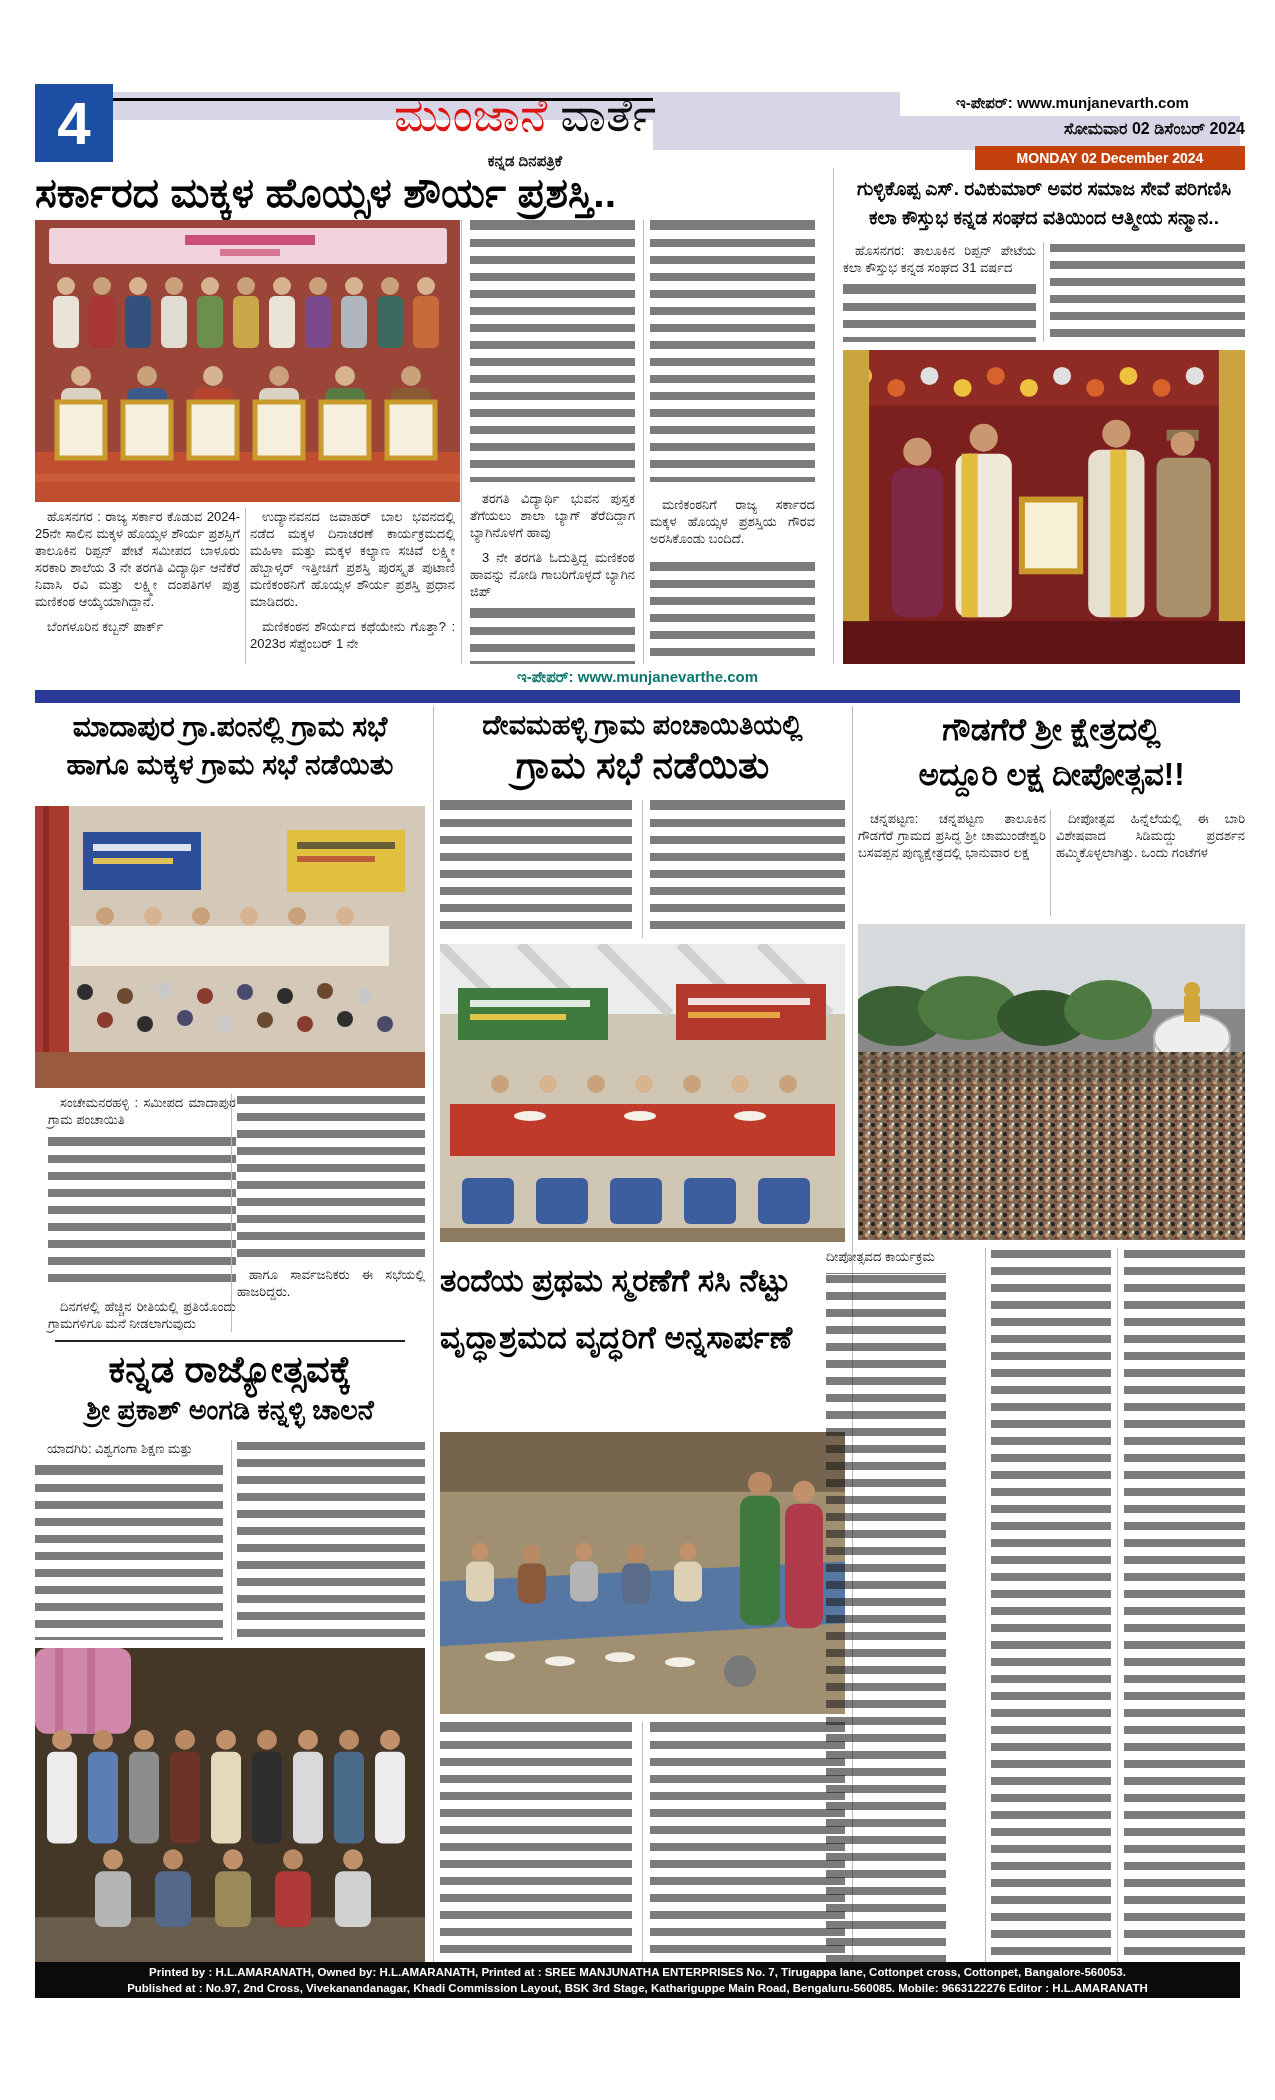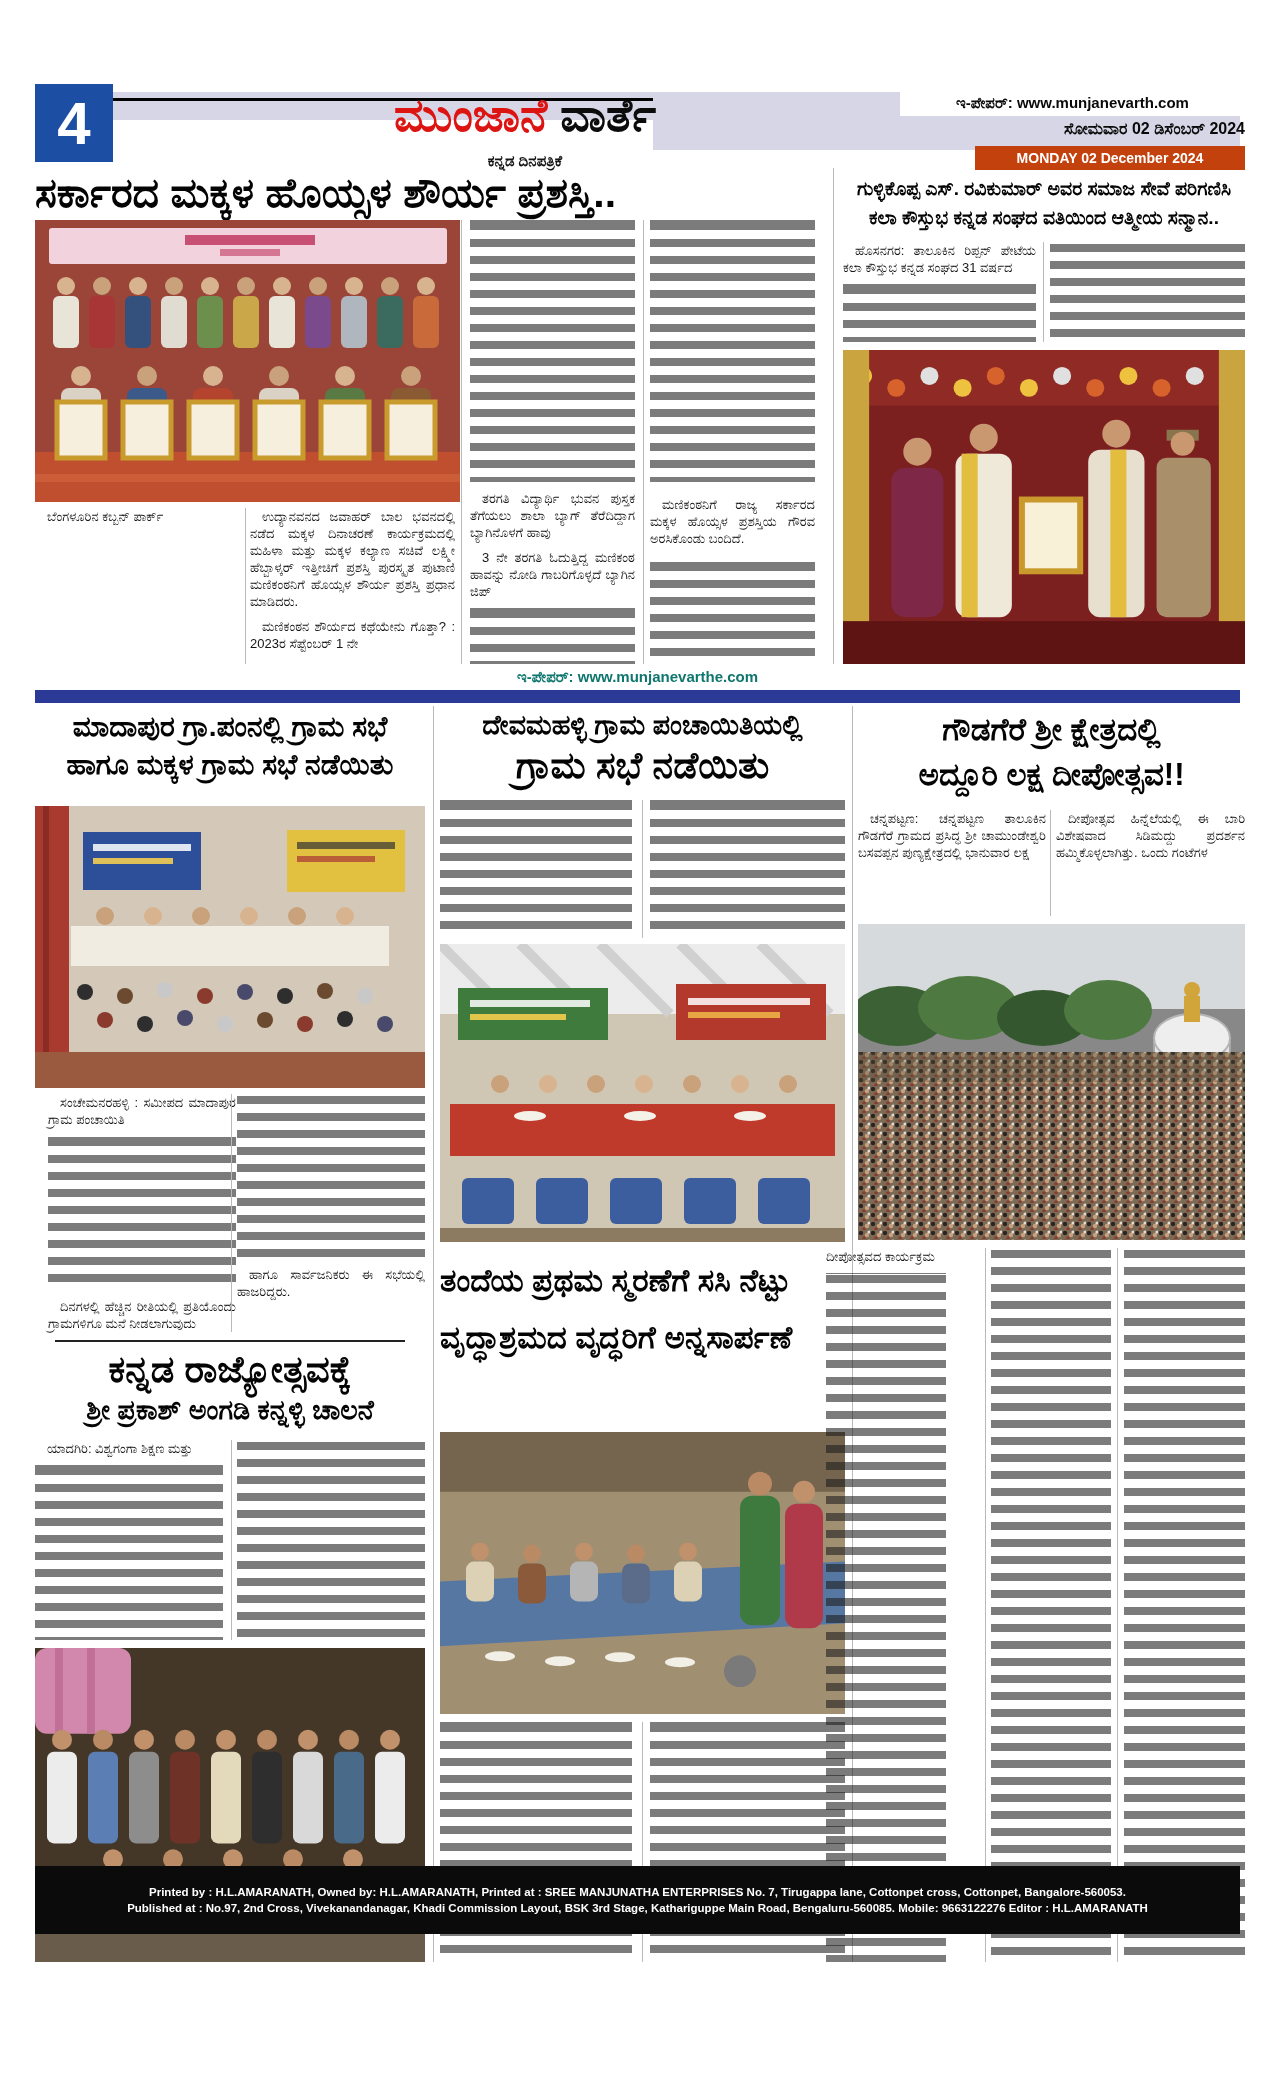--- a/index.html
+++ b/index.html
@@ -2,21 +2,21 @@
 <html><head>
 <meta charset="utf-8">
 <style>
   html,body{margin:0;padding:0;background:#ffffff;}
   #page{position:relative;width:1275px;height:2100px;background:#ffffff;margin:0 auto;
         font-family:"Liberation Sans",sans-serif;color:#111;overflow:hidden;}
   .abs{position:absolute;}
   .band{background:#d6d6e6;}
   .pagebox{background:#1c4fa3;color:#fff;font-weight:bold;font-size:60px;
            display:flex;align-items:center;justify-content:center;}
-  .masthead{font-weight:bold;font-size:46px;line-height:1;text-align:center;white-space:nowrap;}
+  .masthead{font-weight:normal;font-size:46px;line-height:1;text-align:center;white-space:nowrap;}
   .masthead .red{color:#dd1512;}
   .masthead .blk{color:#0c0c0c;}
   .tagline{font-weight:bold;font-size:15px;text-align:center;color:#151515;}
   .epaper{background:#ffffff;font-weight:bold;font-size:15px;display:flex;align-items:center;
           justify-content:center;color:#0a0a0a;}
   .kndate{font-weight:bold;font-size:16px;text-align:right;color:#0a0a0a;}
   .endate{background:#c2410c;color:#ffffff;font-weight:bold;font-size:14px;display:flex;
           align-items:center;justify-content:center;}
   .h-lead{font-weight:bold;font-size:41px;line-height:1.15;color:#040404;white-space:nowrap;}
   .h-sub{font-weight:bold;text-align:center;color:#040404;}
@@ -118,20 +118,21 @@
     <p class="snippet">3 ನೇ ತರಗತಿ ಓದುತ್ತಿದ್ದ ಮಣಿಕಂಠ ಹಾವನ್ನು ನೋಡಿ ಗಾಬರಿಗೊಳ್ಳದೆ ಬ್ಯಾಗಿನ ಜಿಪ್</p>
     <div class="greek"></div>
   </div>
   <div class="col" style="left:650px;top:220px;width:165px;height:444px;gap:14px;">
     <div class="greek fix" style="height:262px;"></div>
     <p class="snippet">ಮಣಿಕಂಠನಿಗೆ ರಾಜ್ಯ ಸರ್ಕಾರದ ಮಕ್ಕಳ ಹೊಯ್ಸಳ ಪ್ರಶಸ್ತಿಯ ಗೌರವ ಅರಸಿಕೊಂಡು ಬಂದಿದೆ.</p>
     <div class="greek"></div>
   </div>
 
   <div class="col" style="left:35px;top:508px;width:205px;height:156px;">
+    <p class="snippet">ಹೊಸನಗರ : ರಾಜ್ಯ ಸರ್ಕಾರ ಕೊಡುವ 2024-25ನೇ ಸಾಲಿನ ಮಕ್ಕಳ ಹೊಯ್ಸಳ ಶೌರ್ಯ ಪ್ರಶಸ್ತಿಗೆ ತಾಲೂಕಿನ ರಿಪ್ಪನ್ ಪೇಟೆ ಸಮೀಪದ ಬಾಳೂರು ಸರಕಾರಿ ಶಾಲೆಯ 3 ನೇ ತರಗತಿ ವಿದ್ಯಾರ್ಥಿ ಆನೆಕೆರೆ ನಿವಾಸಿ ರವಿ ಮತ್ತು ಲಕ್ಷ್ಮೀ ದಂಪತಿಗಳ ಪುತ್ರ ಮಣಿಕಂಠ ಆಯ್ಕೆಯಾಗಿದ್ದಾನೆ.</p>
     <p class="snippet">ಬೆಂಗಳೂರಿನ ಕಬ್ಬನ್ ಪಾರ್ಕ್</p>
   </div>
   <div class="col" style="left:250px;top:508px;width:205px;height:156px;">
     <p class="snippet">ಉದ್ಯಾನವನದ ಜವಾಹರ್ ಬಾಲ ಭವನದಲ್ಲಿ ನಡೆದ ಮಕ್ಕಳ ದಿನಾಚರಣೆ ಕಾರ್ಯಕ್ರಮದಲ್ಲಿ ಮಹಿಳಾ ಮತ್ತು ಮಕ್ಕಳ ಕಲ್ಯಾಣ ಸಚಿವೆ ಲಕ್ಷ್ಮೀ ಹೆಬ್ಬಾಳ್ಕರ್ ಇತ್ತೀಚಿಗೆ ಪ್ರಶಸ್ತಿ ಪುರಸ್ಕೃತ ಪುಟಾಣಿ ಮಣಿಕಂಠನಿಗೆ ಹೊಯ್ಸಳ ಶೌರ್ಯ ಪ್ರಶಸ್ತಿ ಪ್ರಧಾನ ಮಾಡಿದರು.</p>
     <p class="snippet">ಮಣಿಕಂಠನ ಶೌರ್ಯದ ಕಥೆಯೇನು ಗೊತ್ತಾ? : 2023ರ ಸೆಪ್ಟೆಂಬರ್ 1 ನೇ</p>
   </div>
 
   <div class="abs vline" style="left:461px;top:220px;height:444px;"></div>
   <div class="abs vline" style="left:643px;top:220px;height:444px;"></div>
   <div class="abs vline" style="left:245px;top:508px;height:156px;"></div>
@@ -449,18 +450,18 @@
   </div>
   <div class="col" style="left:991px;top:1248px;width:120px;height:714px;">
     <div class="greek"></div>
   </div>
   <div class="col" style="left:1124px;top:1248px;width:121px;height:714px;">
     <div class="greek"></div>
   </div>
   <div class="abs vline" style="left:985px;top:1248px;height:714px;"></div>
   <div class="abs vline" style="left:1117px;top:1248px;height:714px;"></div>
 
-  <div class="abs footerbar" style="left:35px;top:1866px;width:1205px;height:68px;">
+  <div class="abs footerbar" style="left:35px;top:1962px;width:1205px;height:36px;">
     <div>Printed by : H.L.AMARANATH, Owned by: H.L.AMARANATH, Printed at : SREE MANJUNATHA ENTERPRISES No. 7, Tirugappa lane, Cottonpet cross, Cottonpet, Bangalore-560053.</div>
     <div>Published at : No.97, 2nd Cross, Vivekanandanagar, Khadi Commission Layout, BSK 3rd Stage, Kathariguppe Main Road, Bengaluru-560085. Mobile: 9663122276 Editor : H.L.AMARANATH</div>
   </div>
 
 </div>
 
 </body></html>

